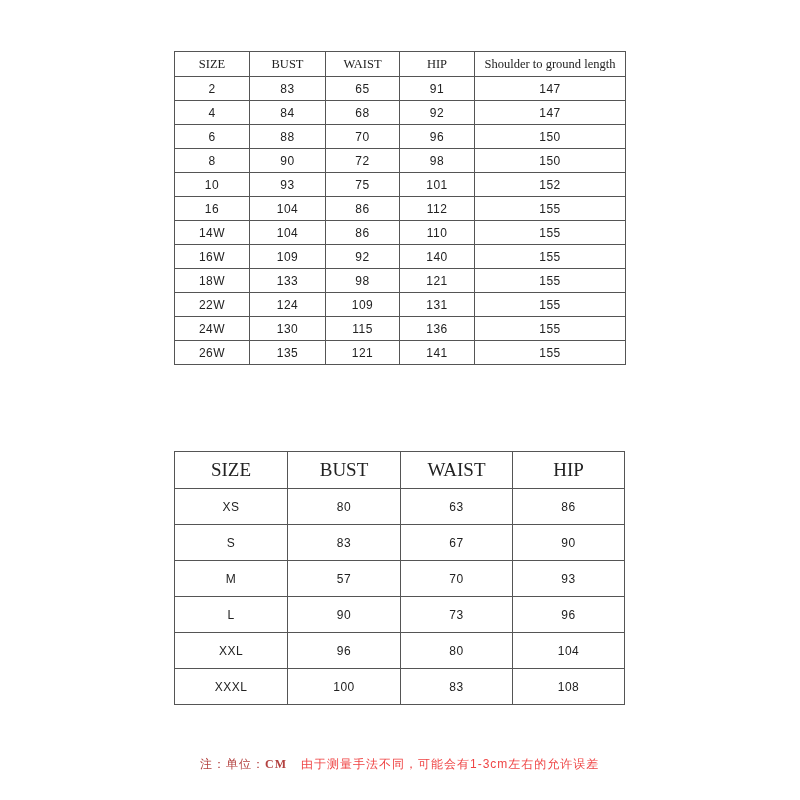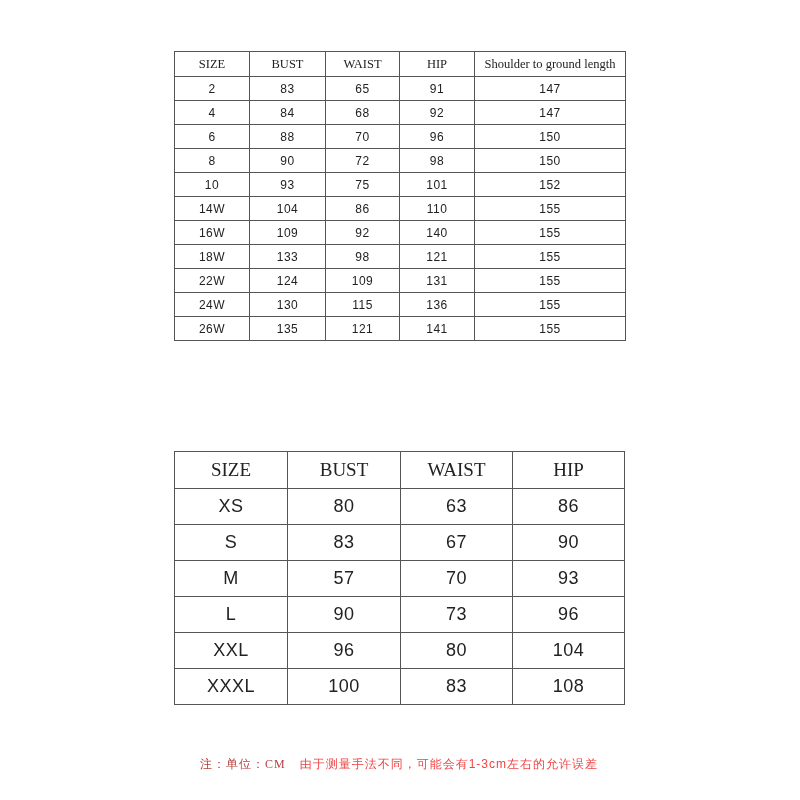--- a/index.html
+++ b/index.html
@@ -4,24 +4,24 @@
 <style>
   html, body { margin:0; padding:0; background:#ffffff; }
   body { width:800px; height:800px; position:relative; overflow:hidden; font-family:"Liberation Sans", sans-serif; color:#222; }
   table { border-collapse:collapse; position:absolute; table-layout:fixed; }
   td, th { border:1px solid #555; text-align:center; padding:0; font-weight:normal; }
   #t1 { left:174px; top:51px; width:451px; }
   #t1 th { height:24px; font-family:"Liberation Serif", serif; font-size:12.5px; color:#222; }
   #t1 td { height:23px; font-size:12px; color:#222; letter-spacing:0.5px; }
   #t2 { left:174px; top:451px; width:450px; }
   #t2 th { height:36px; font-family:"Liberation Serif", serif; font-size:19px; color:#222; }
-  #t2 td { height:35px; font-size:18px; color:#222; letter-spacing:0.5px; }
+  #t2 td { height:35px; font-size:12px; color:#222; letter-spacing:0.5px; }
   #note { position:absolute; left:200px; top:756px; font-size:12px; white-space:nowrap; letter-spacing:1px; }
   #note .red { color:#b3413f; font-family:"Liberation Serif", serif; }
-  #note .red b { font-weight:normal;margin-top:23px; }
+  #note .red b { font-weight:bold;margin-top:23px; }
   #note .gray { color:#ef4444; margin-left:14px; }
 </style>
 </head>
 <body>
 
 <table id="t1">
   <colgroup>
       <col style="width:75px">
       <col style="width:76px">
       <col style="width:74px">
@@ -65,20 +65,27 @@
         <td>72</td>
         <td>98</td>
         <td>150</td>
       </tr>
       <tr>
         <td>10</td>
         <td>93</td>
         <td>75</td>
         <td>101</td>
         <td>152</td>
+      </tr>
+      <tr>
+        <td>16</td>
+        <td>104</td>
+        <td>86</td>
+        <td>112</td>
+        <td>155</td>
       </tr>
       <tr>
         <td>14W</td>
         <td>104</td>
         <td>86</td>
         <td>110</td>
         <td>155</td>
       </tr>
       <tr>
         <td>16W</td>

